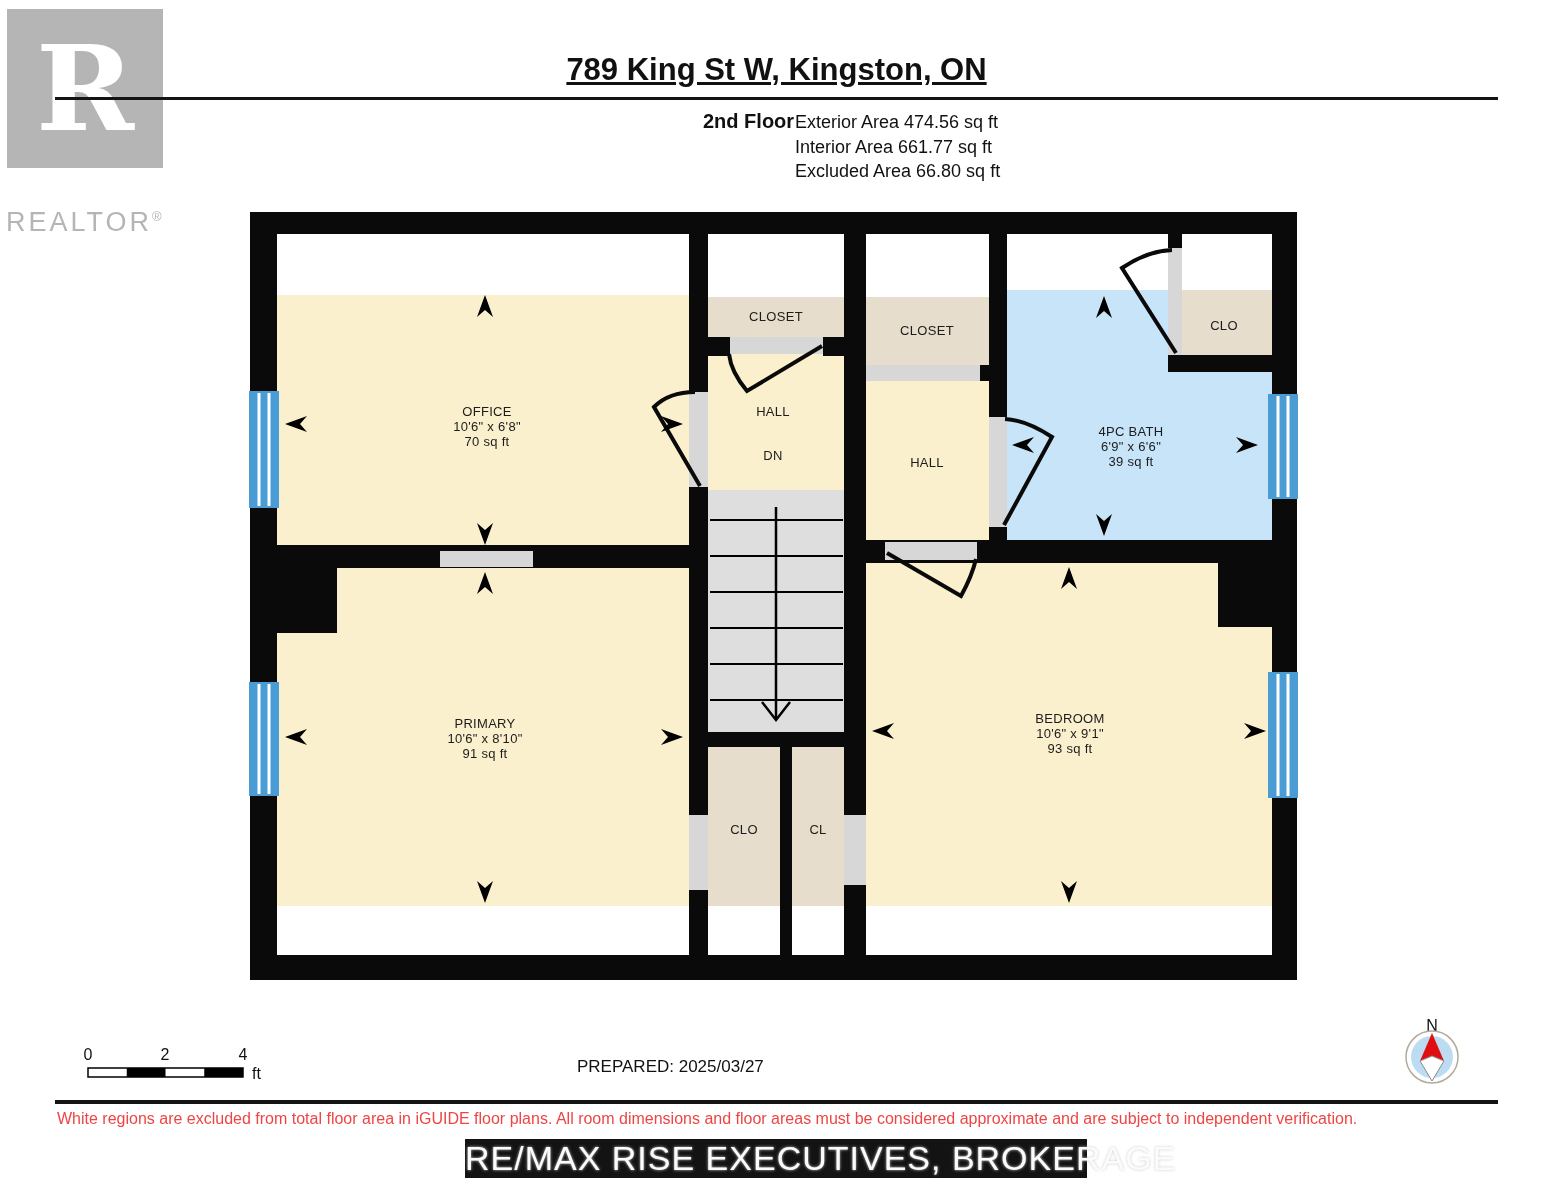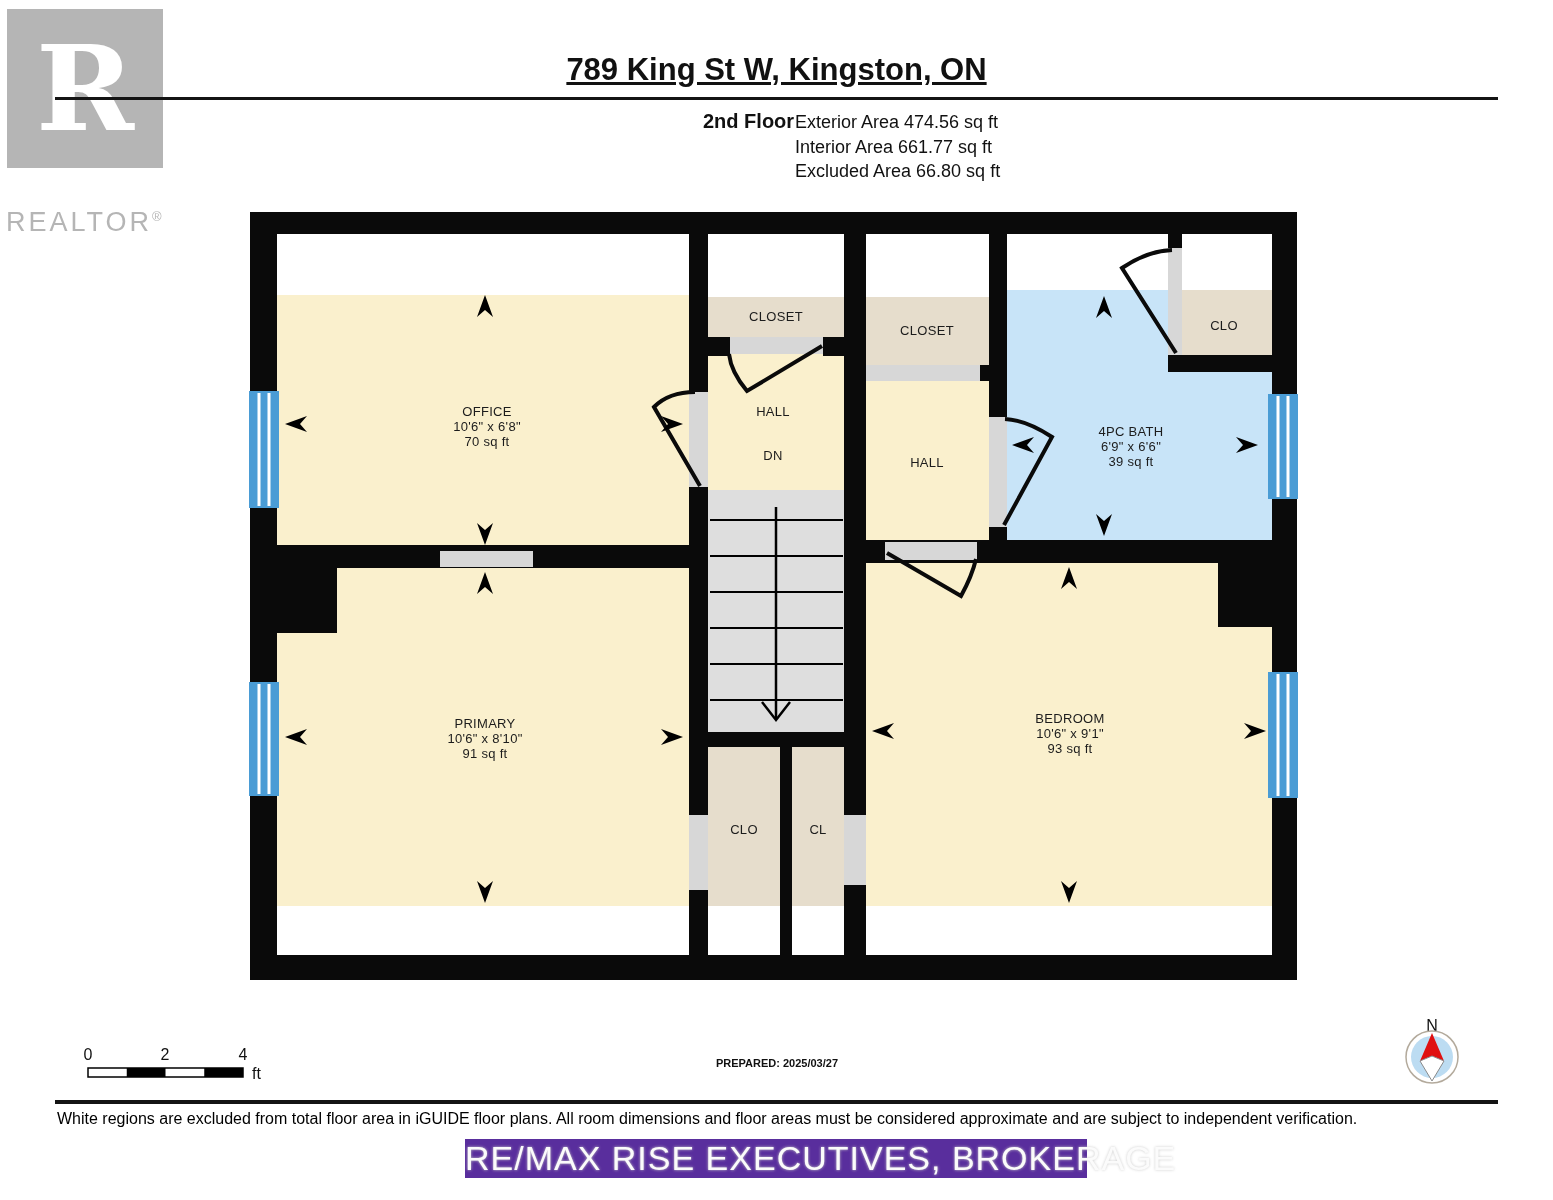--- a/index.html
+++ b/index.html
@@ -26,24 +26,24 @@
   .logo-box{position:absolute;left:7px;top:9px;width:156px;height:159px;background:#b5b5b5;
             display:flex;align-items:center;justify-content:center;z-index:1;}
   .logo-letter{font-family:"DejaVu Serif",serif;font-weight:bold;font-size:118px;color:#fff;line-height:1;}
   .wordmark{position:absolute;left:6px;top:172px;font-size:27px;color:#b5b5b5;letter-spacing:3px;z-index:1;margin-top:35px;}
   .wordmark sup{font-size:13px;}
   .hline{position:absolute;left:55px;width:1443px;background:#141414;z-index:3;}
   .title{position:absolute;left:0;right:0;top:52px;text-align:center;font-size:31px;font-weight:bold;z-index:2;text-decoration:underline;}
   .floorlbl{position:absolute;left:703px;top:110px;font-size:20px;font-weight:bold;z-index:2;}
   .arealines{position:absolute;left:795px;top:110px;font-size:18px;line-height:24.5px;z-index:2;}
   .plan-svg{position:absolute;left:0;top:0;z-index:2;}
-  .prepared{position:absolute;left:577px;top:1057px;width:400px;text-align:center;
-            font-size:11px;font-weight:bold;z-index:2;}
-  .disclaimer{position:absolute;left:57px;top:1110px;font-size:16px;color:#000000;z-index:3;}
-  .watermark{position:absolute;left:465px;top:1139px;width:622px;height:39px;background:#4c1d95;
+  .prepared{position:absolute;left:577px;top:1057px;width:400px;
+            font-size:17px;font-weight:normal;z-index:2;}
+  .disclaimer{position:absolute;left:57px;top:1110px;font-size:16px;color:#ef4444;z-index:3;}
+  .watermark{position:absolute;left:465px;top:1139px;width:622px;height:39px;background:#000000;
              text-align:center;line-height:39px;font-size:34px;color:#fbfbfb;letter-spacing:1px;
              text-shadow:0 0 3px #c6c6c6;opacity:.92;z-index:4;white-space:nowrap;}
 </style>
 </head>
 <body>
 
 <div id="page">
 
   <div class="logo-box">
     <span class="logo-letter">R</span>

